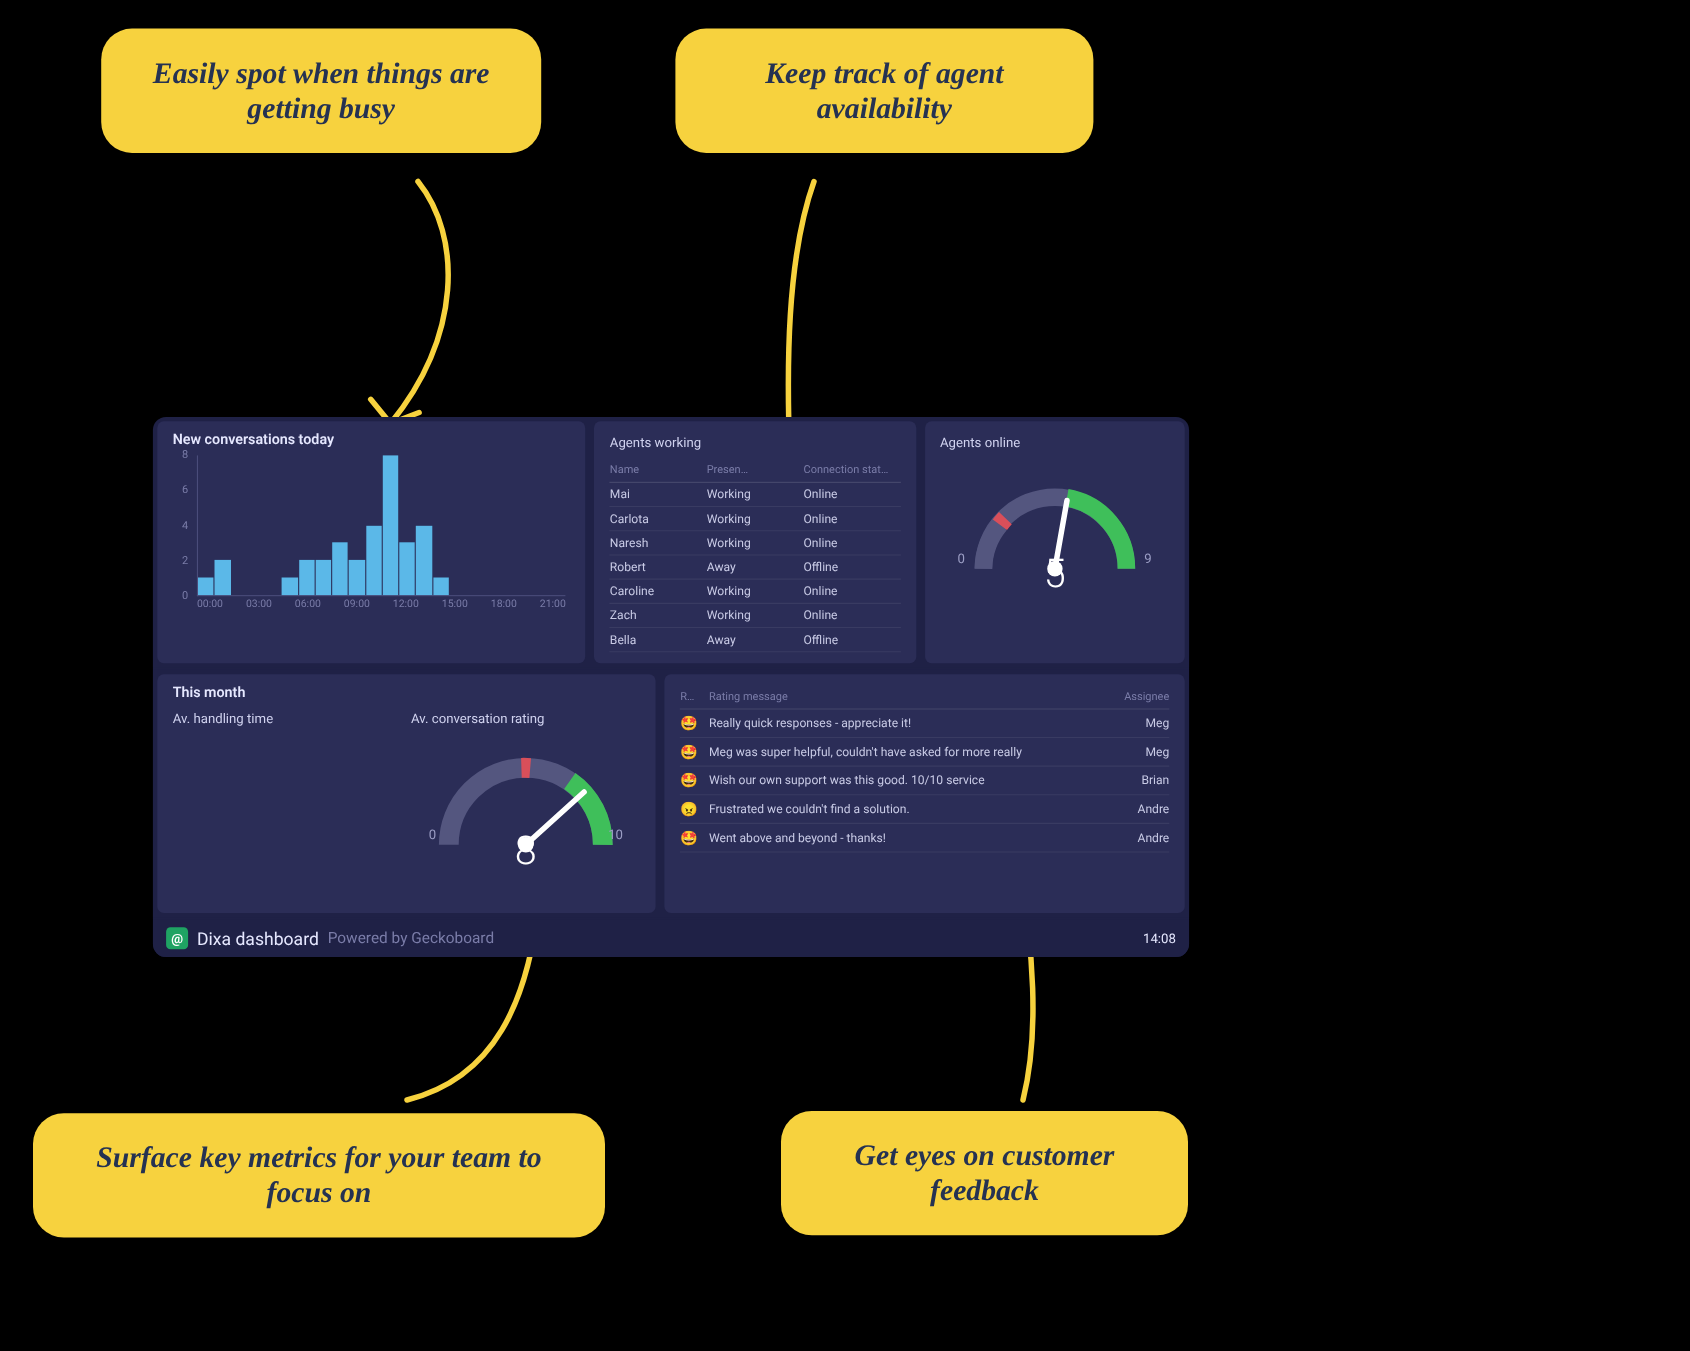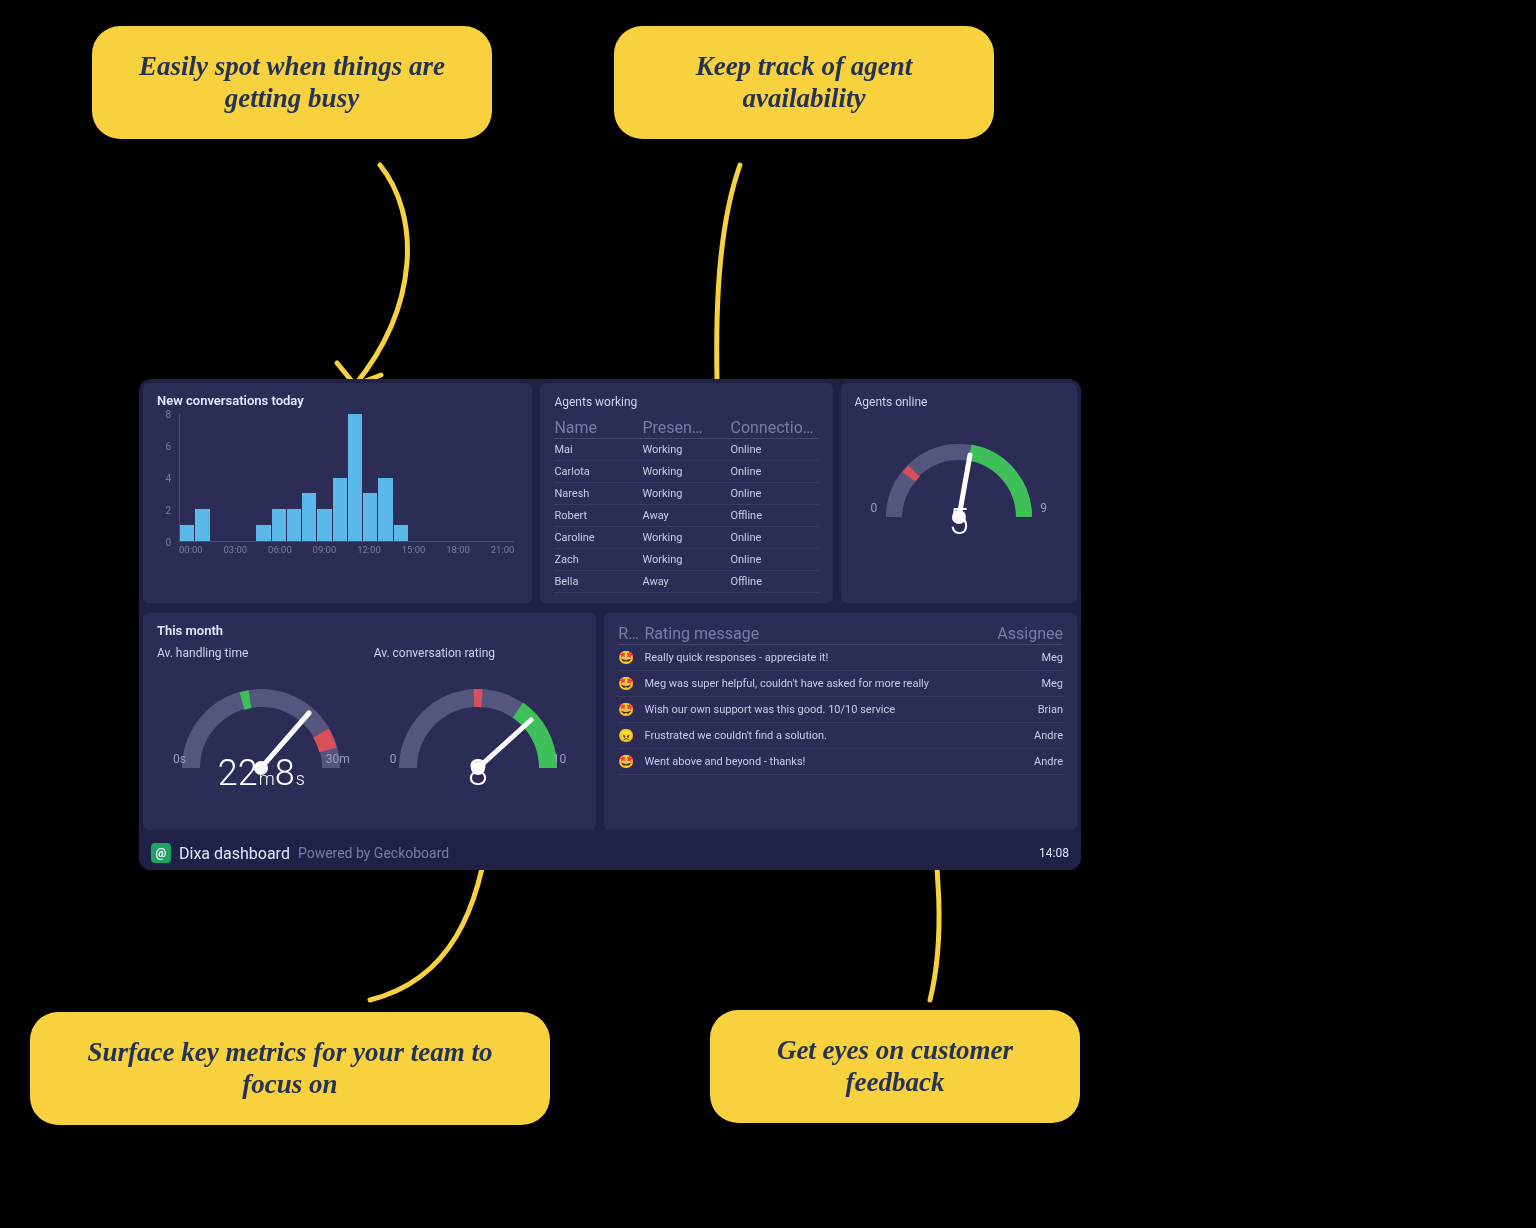--- a/index.html
+++ b/index.html
@@ -42,21 +42,21 @@
   .y-axis{position:absolute;left:0;top:0;bottom:22px;width:18px;font-size:10px;color:var(--text-faint);}
   .y-axis span{position:absolute;right:0;transform:translateY(-50%);}
   .plot{position:absolute;left:22px;right:4px;top:0;bottom:22px;border-left:1px solid #4a4c7a;border-bottom:1px solid #4a4c7a;}
   .bars{position:absolute;left:0;right:0;bottom:0;height:100%;display:flex;align-items:flex-end;gap:1px;}
   .bar{flex:1;background:var(--blue-bar);}
   .x-axis{position:absolute;left:22px;right:4px;bottom:0;height:20px;display:flex;justify-content:space-between;font-size:9.5px;color:var(--text-faint);}
 
   
   .tbl{width:100%;font-size:11px;color:var(--text);}
   .tbl-head,.tbl-row{display:flex;align-items:center;height:22px;border-bottom:1px solid rgba(255,255,255,.07);}
-  .tbl-head{color:var(--text-faint);font-size:16px;border-bottom:1px solid rgba(255,255,255,.12);}
+  .tbl-head{color:var(--text-faint);font-size:10px;border-bottom:1px solid rgba(255,255,255,.12);}
   .tbl-col{flex:1;overflow:hidden;text-overflow:ellipsis;white-space:nowrap;}
   .tbl-col.narrow{flex:0.25;}
 
   
   .gauge-wrap{position:relative;width:100%;height:120px;display:flex;align-items:center;justify-content:center;}
   .gauge-wrap svg{overflow:visible;}
   .gauge-labels{position:absolute;left:0;right:0;bottom:22px;display:flex;justify-content:space-between;font-size:12px;color:var(--text-dim);padding:0 16px;}
   .gauge-value{position:absolute;left:0;right:0;bottom:-6px;text-align:center;font-size:36px;color:#fff;font-weight:300;}
   .gauge-value .u{font-size:18px;margin-left:1px;}
 
@@ -234,36 +234,20 @@
         </div>
       </div>
 
       <div class="row">
 
         <div class="card" style="flex:1.1">
           <div class="card-title">This month</div>
           <div class="split-row">
             <div class="split-col">
               <div class="sub-title">Av. handling time</div>
-              <div class="gauge-wrap">
-                <svg width="180" height="100" viewBox="0 0 180 100">
-                  <path d="M20 90 A70 70 0 0 1 160 90" stroke="#54567f" stroke-width="18" fill="none"></path>
-                  <path d="M71 23 A70 70 0 0 1 79 21.2" stroke="var(--green)" stroke-width="18" fill="none"></path>
-                  <path d="M150 55 A70 70 0 0 1 157 72" stroke="var(--red)" stroke-width="18" fill="none"></path>
-                  <line x1="90" y1="90" x2="138" y2="35" stroke="#fff" stroke-width="5" stroke-linecap="round"></line>
-                  <circle cx="90" cy="90" r="7" fill="#fff"></circle>
-                </svg>
-                <div class="gauge-labels">
-                  <span>0s</span>
-                  <span>30m</span>
-                </div>
-                <div class="gauge-value">
-                  <span>22</span><span class="u">m</span><span>8</span><span class="u">s</span>
-                </div>
-              </div>
             </div>
             <div class="split-col">
               <div class="sub-title">Av. conversation rating</div>
               <div class="gauge-wrap">
                 <svg width="180" height="100" viewBox="0 0 180 100">
                   <path d="M20 90 A70 70 0 0 1 160 90" stroke="#54567f" stroke-width="18" fill="none"></path>
                   <path d="M86 20 A70 70 0 0 1 94 20.2" stroke="var(--red)" stroke-width="18" fill="none"></path>
                   <path d="M130 32 A70 70 0 0 1 160 90" stroke="var(--green)" stroke-width="18" fill="none"></path>
                   <line x1="90" y1="90" x2="143" y2="42" stroke="#fff" stroke-width="5" stroke-linecap="round"></line>
                   <circle cx="90" cy="90" r="7" fill="#fff"></circle>

